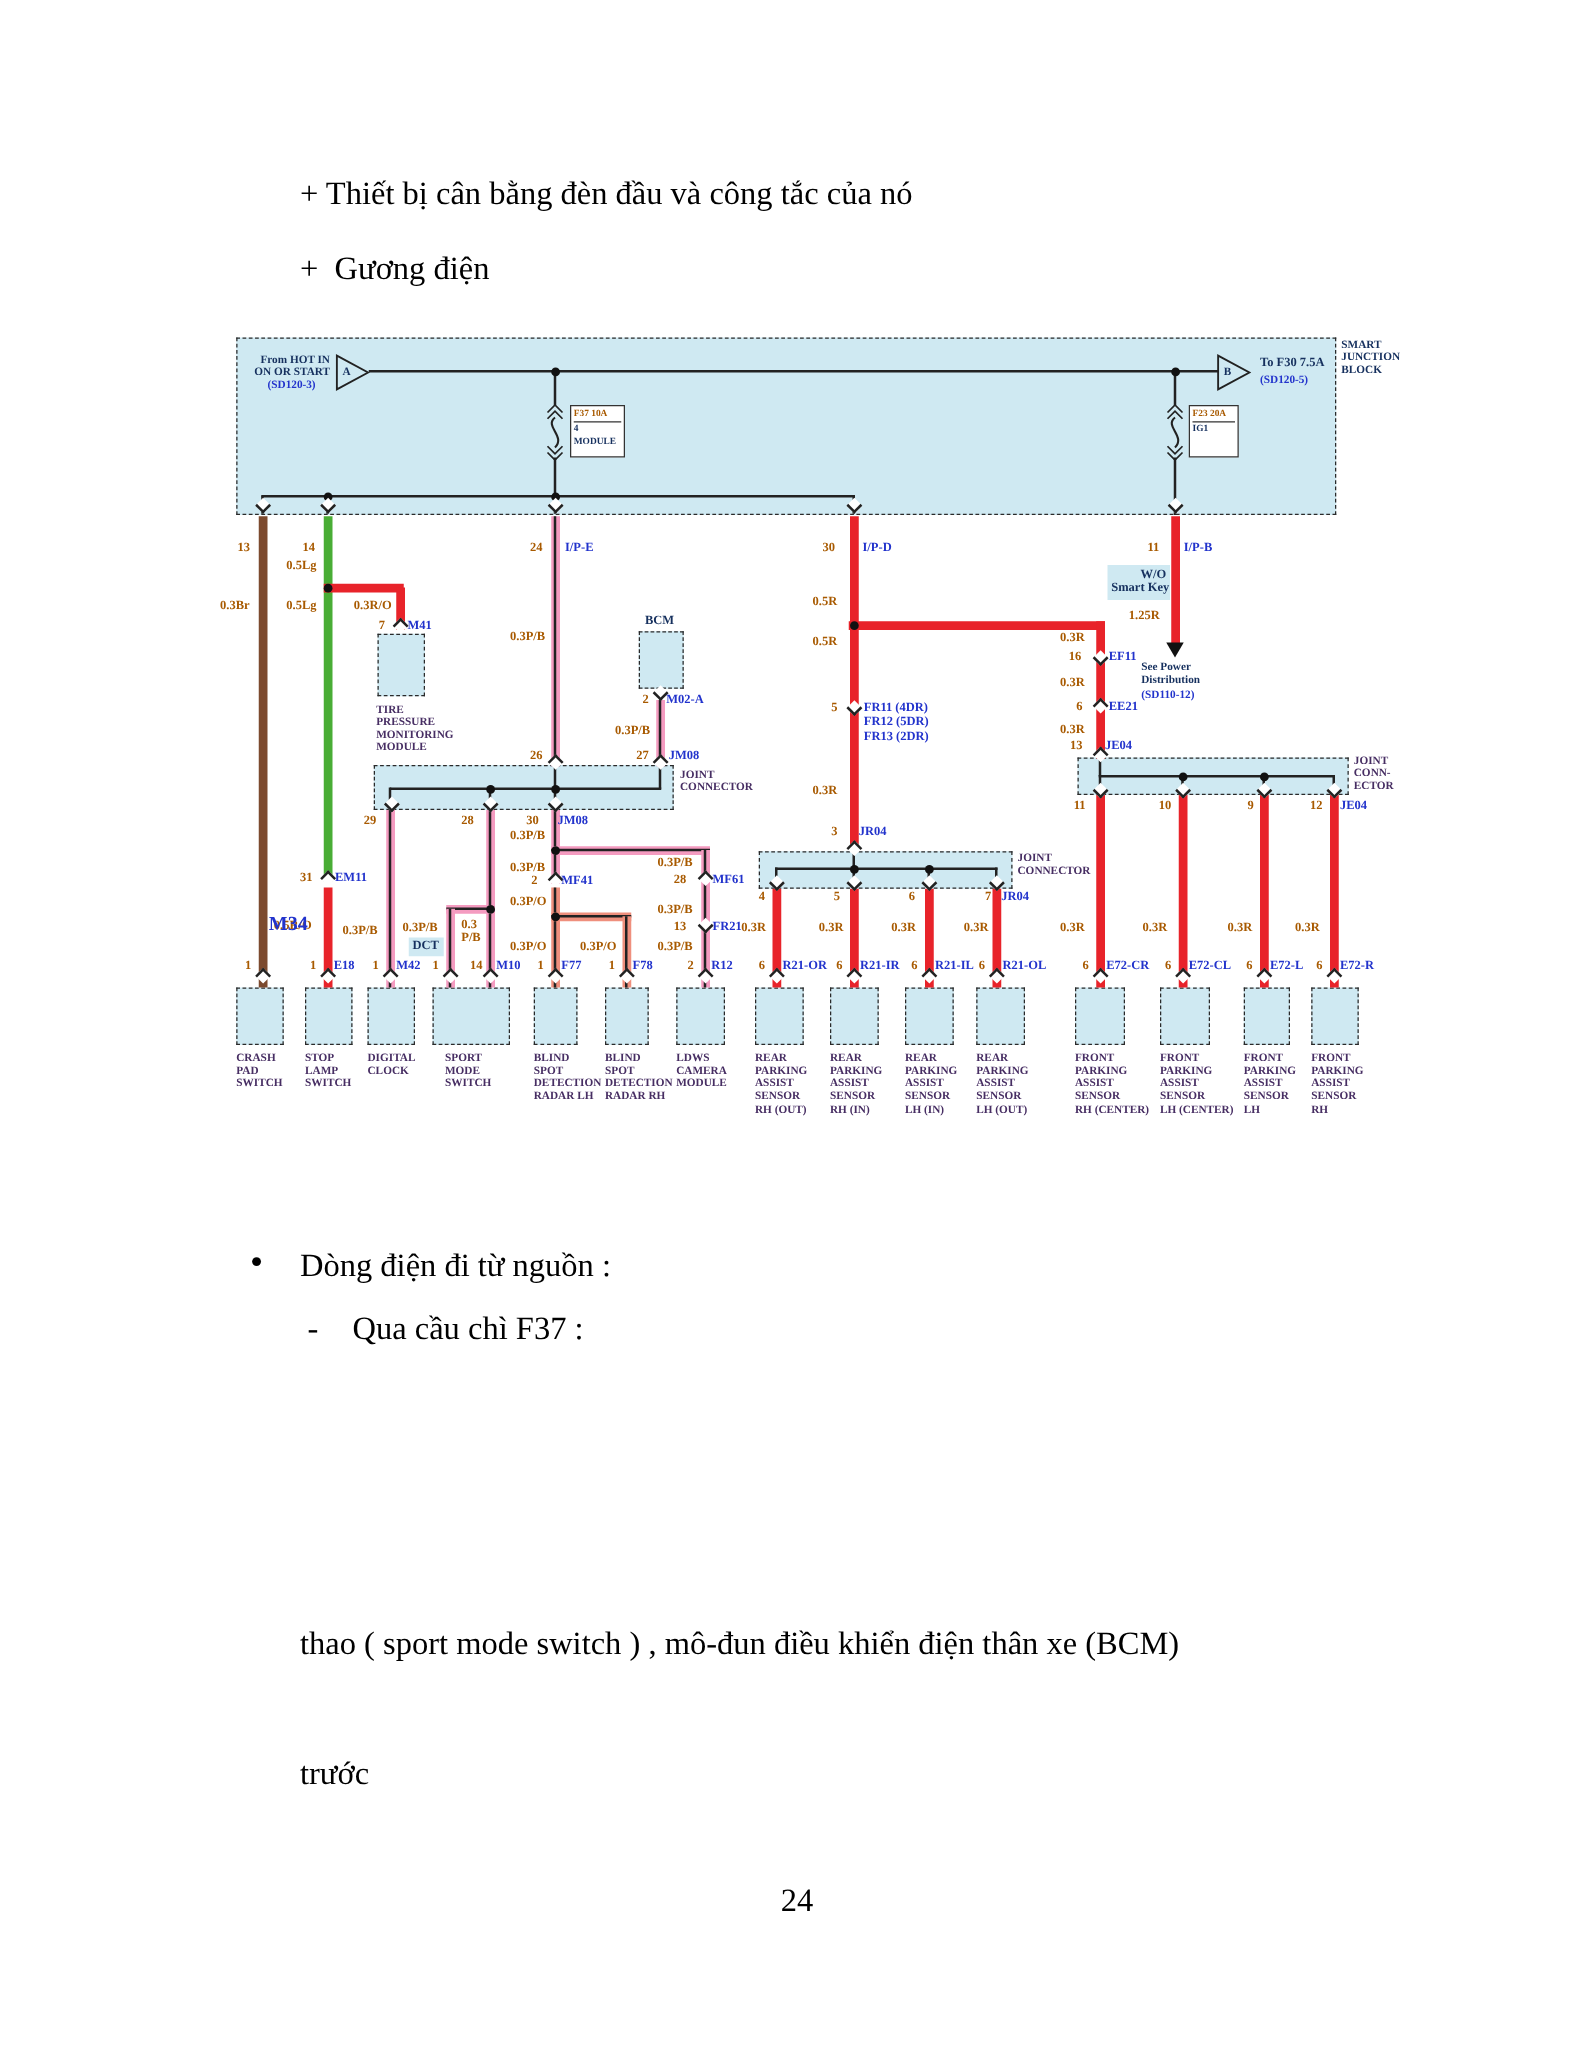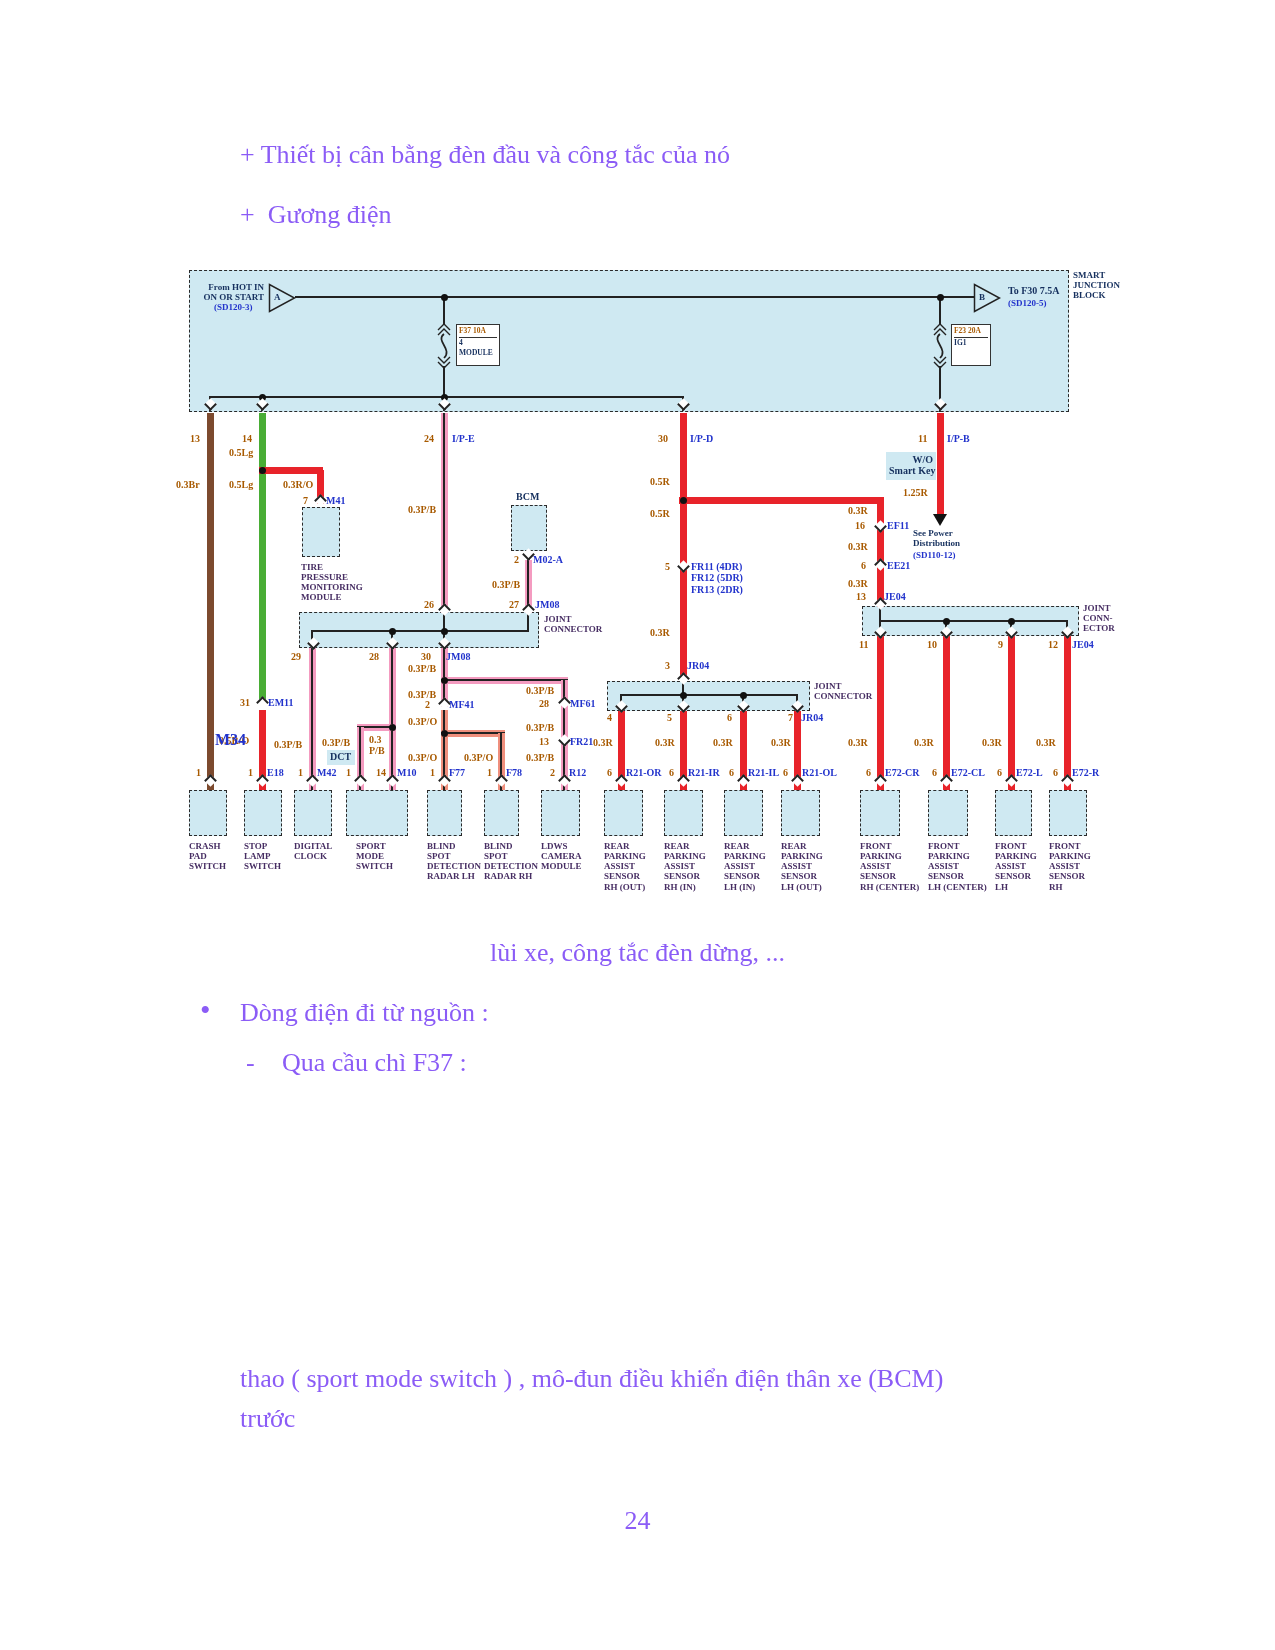--- a/index.html
+++ b/index.html
@@ -1,18 +1,18 @@
 <!DOCTYPE html>
 <html><head>
 <meta charset="utf-8">
 <style>
   html,body{margin:0;padding:0;background:#e8e8e8}
   .page{position:relative;width:1275px;height:1650px;background:#fff;overflow:hidden;
         font-family:"Liberation Serif",serif}
-  .bt{position:absolute;font:400 26px "Liberation Serif",serif;color:#8b5cf6;white-space:pre}
+  .bt{position:absolute;font:400 26px "Liberation Serif",serif;color:#000000;white-space:pre}
   .bt.center{left:0;width:100%;text-align:center}
   #diagram{position:absolute;left:0;top:0;width:1275px;height:1650px}
   .d-box{position:absolute;background:#cfe9f2;border:1.6px dashed #2a2a2a;box-sizing:border-box}
   .d-hl{position:absolute;background:#cfe9f2}
   .d-lbl{position:absolute;font-family:"Liberation Serif",serif;font-weight:700;
          white-space:pre;line-height:1.13}
   .d-wv{position:absolute;width:7px}
   .d-wh{position:absolute;height:7px}
   .d-wv.core::after{content:"";position:absolute;left:2.6px;top:0;width:1.7px;height:100%;background:#222}
   .d-wh.core::after{content:"";position:absolute;top:2.6px;left:0;height:1.7px;width:100%;background:#222}
@@ -403,24 +403,23 @@
 ASSIST
 SENSOR
 LH</div>
       <div class="d-lbl" style="left: 1049px; top: 841px; color: rgb(71, 46, 99); font-size: 9px;">FRONT
 PARKING
 ASSIST
 SENSOR
 RH</div>
     </div>
 
-  <div class="bt center" style="top:938px">lùi xe, công tắc đèn dừng, ...</div>
 
   <div class="bt" style="left:200px;top:993px;font-size:30px">•</div>
   <div class="bt" style="left:240px;top:998px">Dòng điện đi từ nguồn :</div>
   <div class="bt" style="left:246px;top:1048px">-</div>
   <div class="bt" style="left:282px;top:1048px">Qua cầu chì F37 :</div>
 
-  <div class="bt" style="left:240px;top:1364px">thao ( sport mode switch ) , mô-đun điều khiển điện thân xe (BCM)</div>
+  <div class="bt" style="left:240px;top:1300px">thao ( sport mode switch ) , mô-đun điều khiển điện thân xe (BCM)</div>
   <div class="bt" style="left:240px;top:1404px">trước</div>
 
   <div class="bt center" style="top:1506px">24</div>
 </div>
 
 </body></html>

